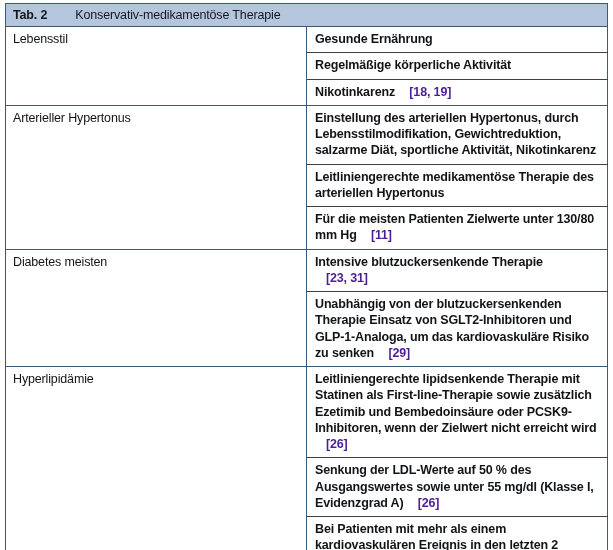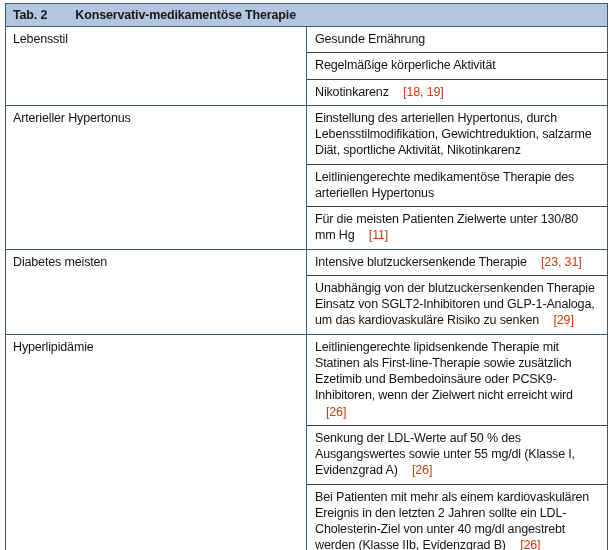--- a/index.html
+++ b/index.html
@@ -42,21 +42,21 @@
     font-size: 12.5px;
     color: #15181c;
     letter-spacing: -0.15px;
   }
   .caption-label {
     font-weight: bold;
     margin-right: 28px;
     white-space: nowrap;
   }
   .caption-title {
-    font-weight: bold;
+    font-weight: normal;
     white-space: nowrap;
   }
 
   
   td.grp {
     width: 98px;
     vertical-align: top;
     padding: 4px 6px 5px 7px;
     font-size: 12.5px;
     line-height: 1.28;
@@ -66,32 +66,33 @@
     margin-top: 30px;
   }
 
   td.cnt {
     vertical-align: top;
     padding: 4px 8px 5px 8px;
     font-size: 12.5px;
     line-height: 1.30;
     color: #111418;
     letter-spacing: -0.15px;
+    font-weight: bold;
   }
 
   
   tr.sub-sep td.cnt {
     border-top: 1px solid #404040;
   }
   tr.grp-start td {
     border-top: 1.6px solid #3c5a78;
   }
 
   .ref {
-    color: #c2410c;
+    color: #4c1d95;
     padding-left: 11px;
   }
   .nb { white-space: nowrap; }
 </style>
 </head>
 <body>
 
 <div class="table-wrap">
   <table class="tab">
     <tbody>

